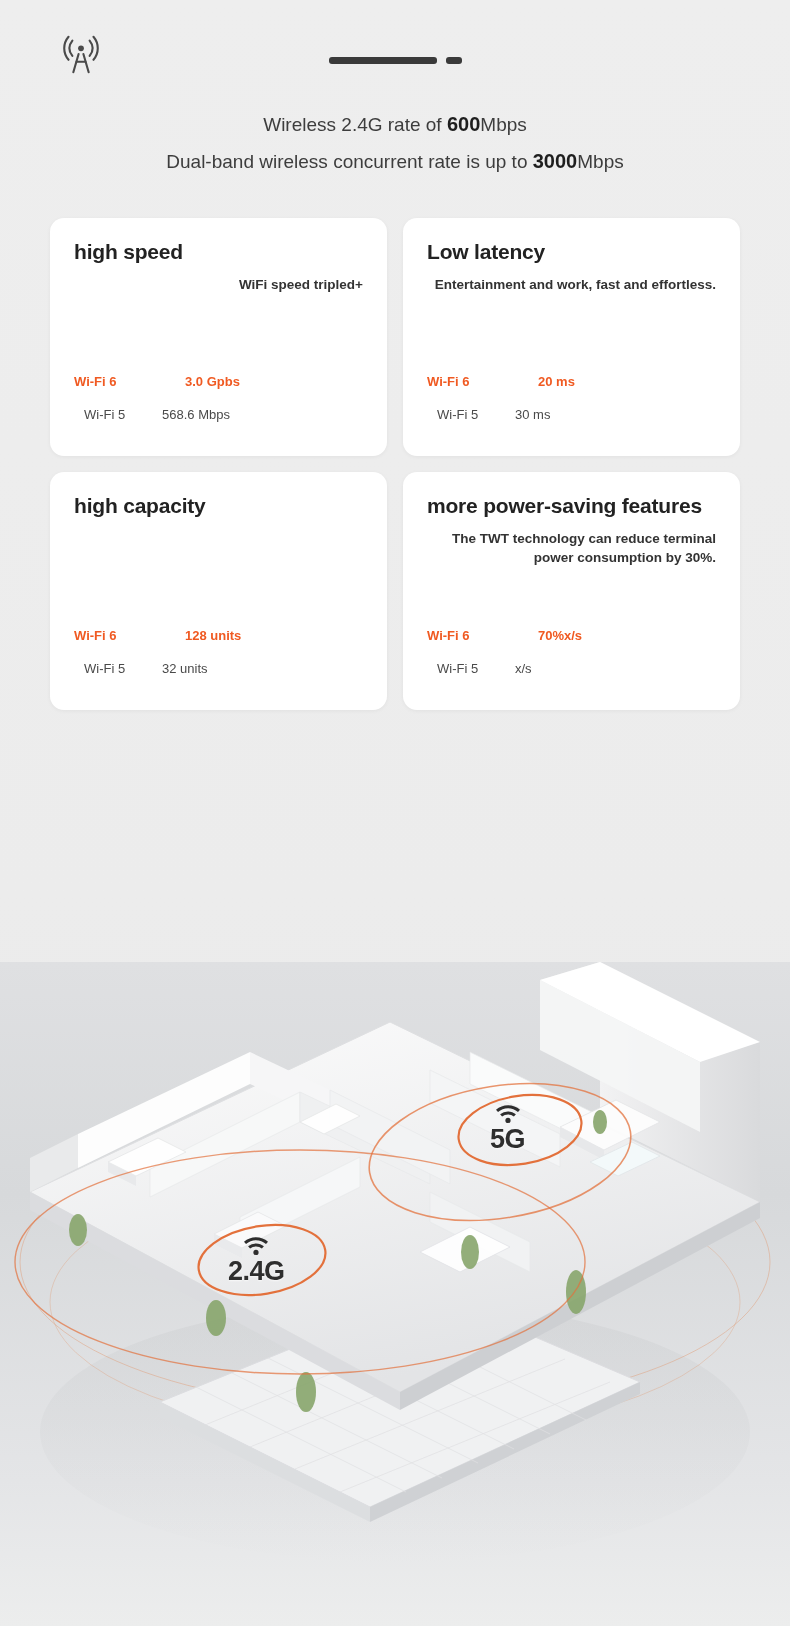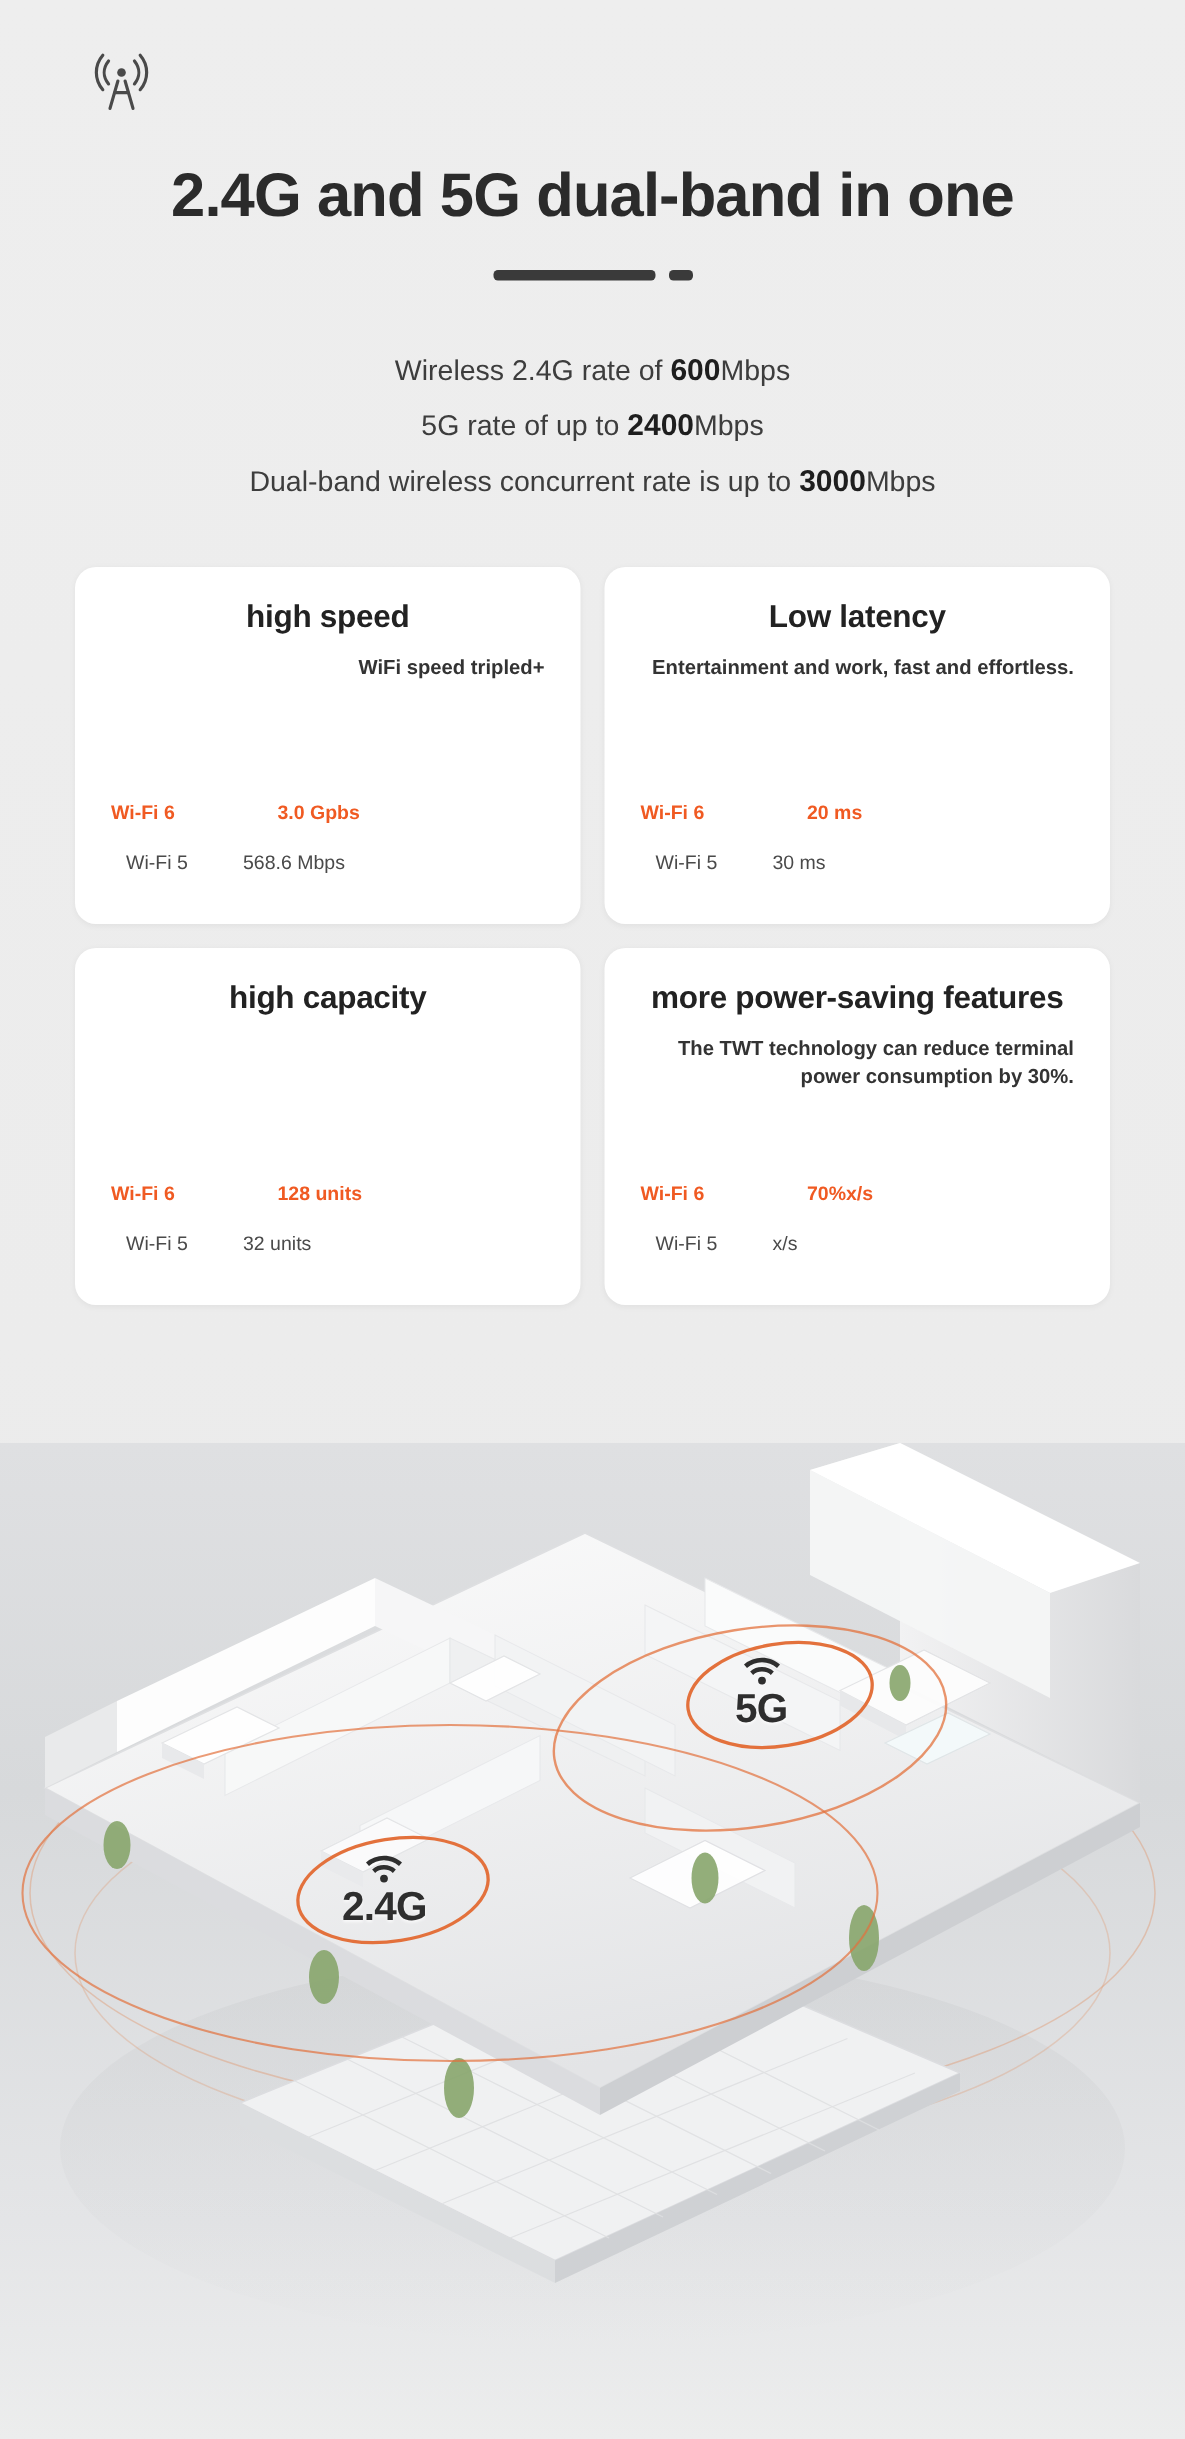--- a/index.html
+++ b/index.html
@@ -74,21 +74,20 @@
   .card {
     background: #ffffff;
     border-radius: 14px;
     padding: 22px 24px 26px;
     box-shadow: 0 1px 4px rgba(0,0,0,0.05);
     height: 238px;
     display: flex;
     flex-direction: column;
   }
   .card-title {
-    text-align: center;
     font-size: 21px;
     font-weight: 600;
     color: #222;
     letter-spacing: -0.2px;
   }
   .card-sub {
     text-align: right;
     font-size: 13.5px;
     font-weight: 700;
     color: #333;
@@ -171,33 +170,29 @@
         <path d="M11 5 C5 12 5 22 11 29"></path>
         <path d="M33 9 C37 14 37 20 33 25"></path>
         <path d="M37 5 C43 12 43 22 37 29"></path>
         <circle cx="24" cy="17" r="3" fill="#4a4a4a" stroke="none"></circle>
         <path d="M21.5 23 L16 42"></path>
         <path d="M26.5 23 L32 42"></path>
         <path d="M19.4 31 H28.6"></path>
       </svg>
     </span>
 
-    <h1 class="title">2.4G and 5G dual-band in one</h1>
 
     <div class="divider">
       <span class="bar-long"></span>
       <span class="bar-short"></span>
     </div>
 
     <div class="spec-lines">
       <div class="spec-line">
         <span>Wireless 2.4G rate of </span><b>600</b><span>Mbps</span>
-      </div>
-      <div class="spec-line">
-        <span>5G rate of up to </span><b>2400</b><span>Mbps</span>
       </div>
       <div class="spec-line">
         <span>Dual-band wireless concurrent rate is up to </span><b>3000</b><span>Mbps</span>
       </div>
     </div>
   </div>
 
   <div class="cards">
 
     <div class="card">

